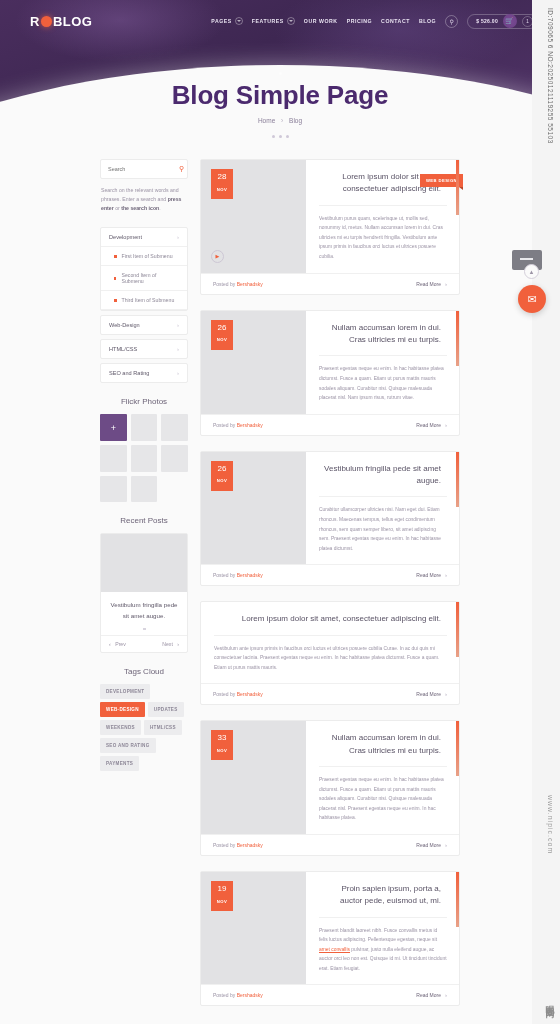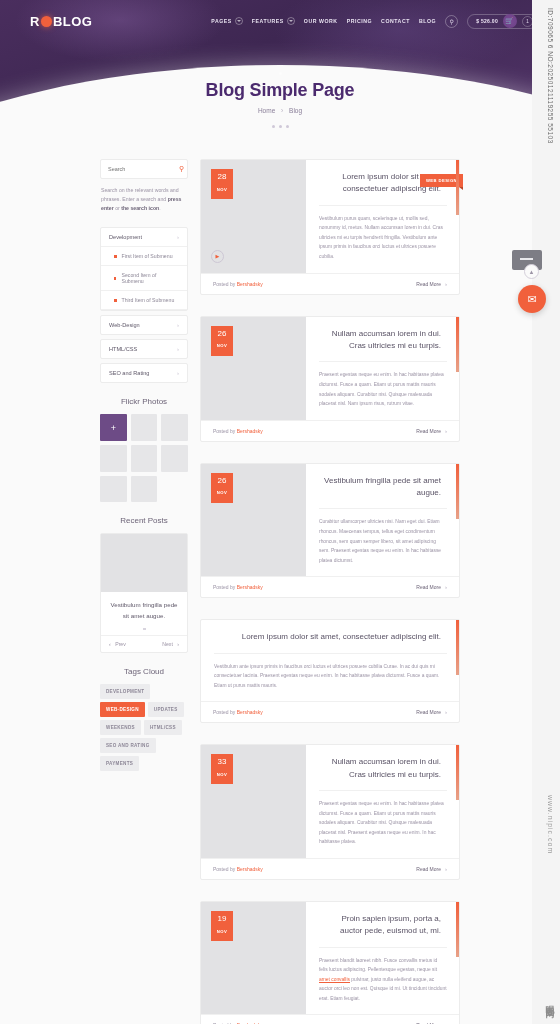--- a/index.html
+++ b/index.html
@@ -71,21 +71,21 @@
     width: 11px; height: 11px; border-radius:50%;
     border:.6px solid rgba(255,255,255,.25);
     display:flex;align-items:center;justify-content:center;
     font-size:4.5px; color:#e4dcee;
   }
 
   .page-title-wrap { position:relative; z-index:5; text-align:center; margin-top: 30px; }
   .page-dot-top { width:3px;height:3px;border-radius:50%;background:rgba(255,255,255,.5);
     margin: 0 auto 5px; }
   .page-title {
-    font-size: 18px; font-weight: 700; color: #4b2a6e; letter-spacing: -.2px;
+    font-size: 26px; font-weight: 700; color: #4b2a6e; letter-spacing: -.2px;
   }
   .breadcrumb { margin-top: 6px; font-size: 6.5px; color:#8a7f99; }
   .breadcrumb .sep { margin: 0 4px; color:#b5aec0; }
   .breadcrumb a { color:#8a7f99; text-decoration:none; }
   .dots3 { margin-top: 11px; display:flex; gap:4px; justify-content:center; }
   .dots3 span { width:3px;height:3px;border-radius:50%;background:#cfc8d8; }
 
   
   .page-bg { background:#fafafa; padding-bottom: 10px; }
   .wrap { width: 360px; margin: 0 auto; display:flex; gap: 12px; padding-top: 14px; }
@@ -146,21 +146,21 @@
   .tag {
     background:#ececee; color:#8d8797; font-size:4.6px; letter-spacing:.3px;
     padding: 5px 6px; border-radius:1px; text-transform:uppercase; font-weight:700;
   }
   .tag.active { background:#f1603c; color:#fff; }
 
   
   .posts { flex: 1; }
   .post {
     background:#fff; border:1px solid #ececec; border-radius:2px;
-    margin-bottom: 21px; position:relative;
+    margin-bottom: 15px; position:relative;
   }
   .post-top { display:flex; position:relative; }
   .post-media {
     width: 105px; flex: 0 0 105px; background:#e2e2e4; position:relative;
     min-height: 78px;
   }
   .date-badge {
     position:absolute; top:9px; left:10px; width: 22px; height: 30px;
     background:#f1603c; color:#fff; text-align:center; padding-top:4px;
   }

